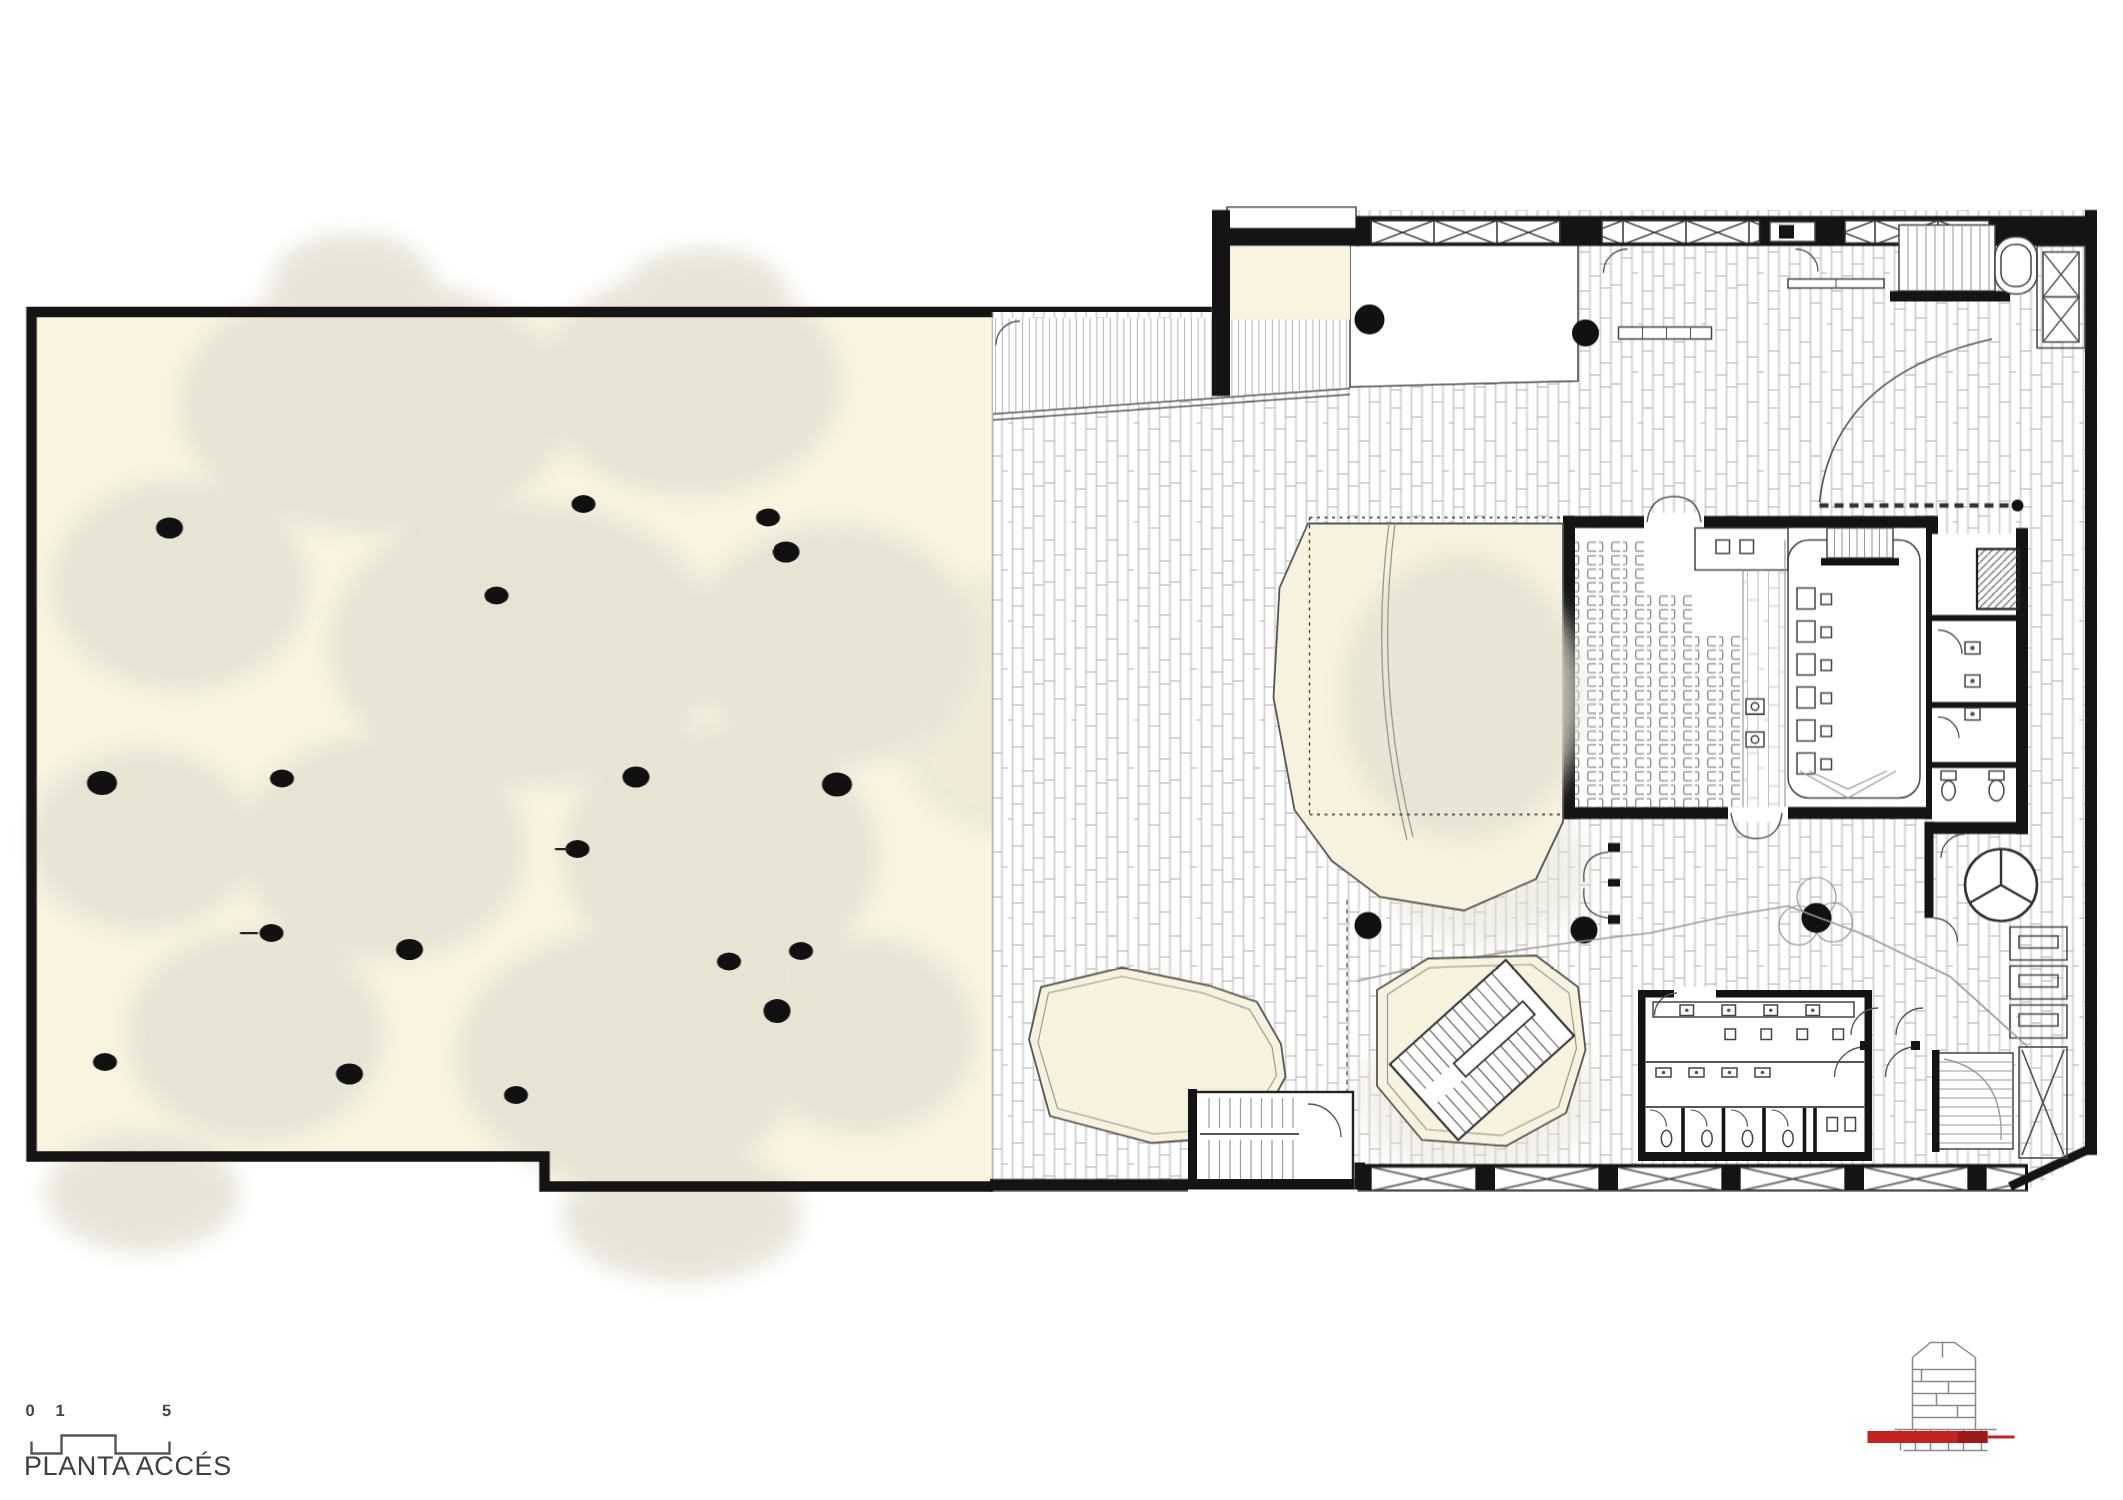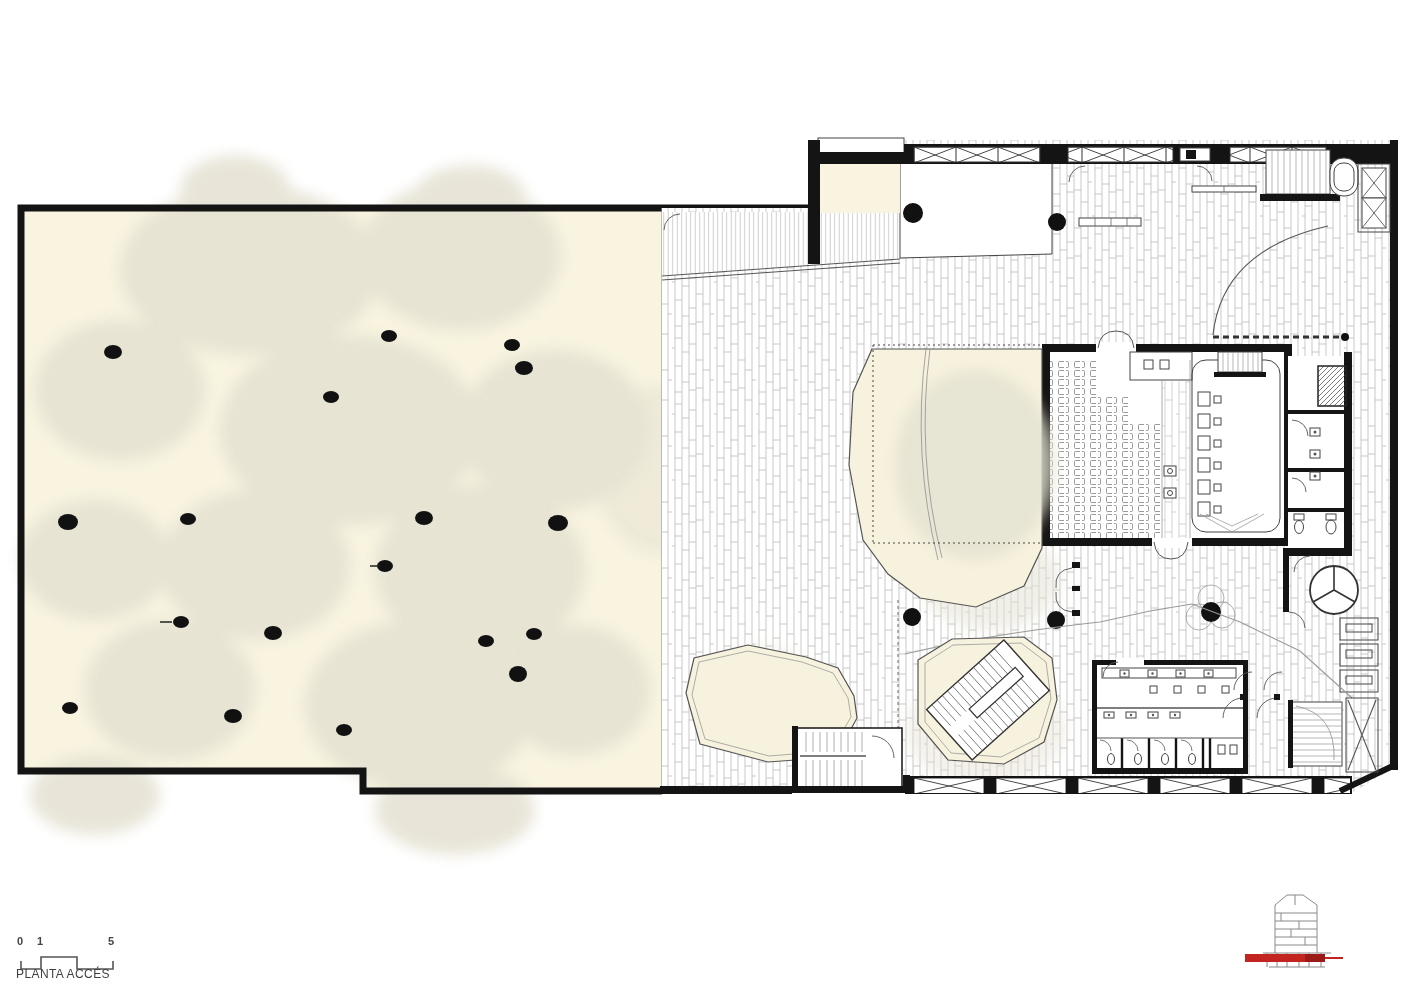--- a/index.html
+++ b/index.html
@@ -4,21 +4,21 @@
 <style>
   :root{
     --paper:#ffffff; --plaza-fill:#f8f4e0; --courtyard-fill:#f7f2dd;
     --tree-canopy:#e4e1d1; --wall:#141414; --line-medium:#555555;
     --line-light:#9a9a9a; --section-marker-red:#c42420;
   }
   html,body{margin:0;padding:0;background:#fff;}
   .page{position:relative;width:1415px;height:1000px;background:var(--paper);
         font-family:"Liberation Sans", sans-serif;overflow:hidden;}
   .page svg{position:absolute;left:0;top:0;}
-  .plan-title{position:absolute;left:16px;top:967px;font-size:12px;color:#3f3f3f;
+  .plan-title{position:absolute;left:16px;top:967px;font-size:18px;color:#3f3f3f;
         letter-spacing:.4px;font-weight:400;}
   .tick{position:absolute;top:935px;font-size:11px;color:#444;font-weight:bold;}
   .t0{left:17px}.t1{left:37px}.t5{left:108px}
   
   .w{fill:var(--wall);}           .wl{stroke:var(--wall);fill:none;}
   .cream{fill:var(--plaza-fill);} .cream2{fill:var(--courtyard-fill);}
   .canopy{fill:var(--tree-canopy);}
   .ln{stroke:var(--line-medium);fill:none;}
   .lt{stroke:var(--line-light);fill:none;}
   .fx{fill:#fff;stroke:#444;stroke-width:1;}

